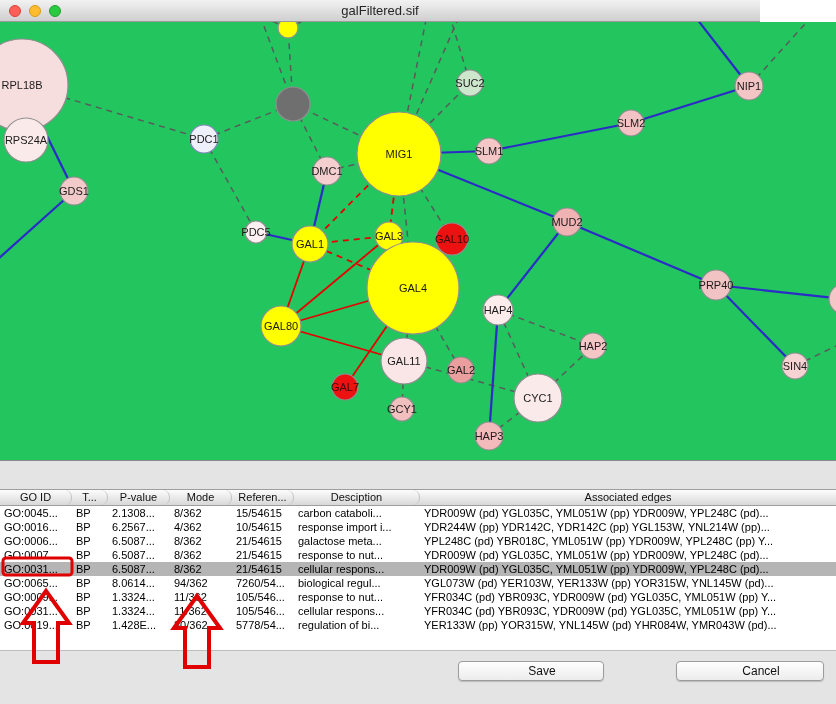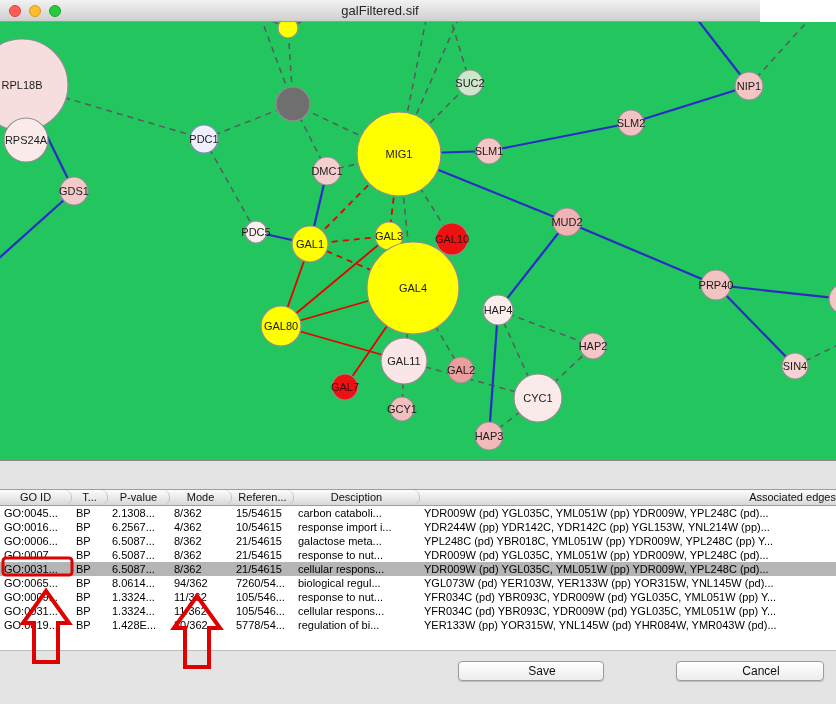--- a/index.html
+++ b/index.html
@@ -25,21 +25,21 @@
     background:linear-gradient(#f6f6f6,#dedede);border-bottom:1px solid #b4b4b4;box-sizing:border-box;}
   .title2{text-align:center;font-size:13px;line-height:20px;color:#787878;font-weight:700;}
   .lights2{position:absolute;left:9px;top:4px;display:flex;gap:8px;}
 
   .table{position:absolute;top:28px;left:0;width:836px;height:162px;background:#fff;
     border-top:1px solid #9e9e9e;border-bottom:1px solid #bdbdbd;box-sizing:border-box;}
   .thead{display:grid;grid-template-columns:72px 36px 62px 62px 62px 126px 1fr;height:16px;
     background:linear-gradient(#fdfdfd,#d8d8d8);border-bottom:1px solid #9e9e9e;box-sizing:border-box;}
   .th{font-size:11px;line-height:15px;text-align:center;color:#111;
     border-right:1px solid #c3c3c3;overflow:hidden;white-space:nowrap;border-radius:7px;}
-  .th:last-child{border-right:none;text-align:right;}
+  .th:last-child{border-right:none;}
   .trow{display:grid;grid-template-columns:72px 36px 62px 62px 62px 126px 1fr;height:14px;}
   .trow.sel{background:#b5b5b5;}
   .td{font-size:11px;line-height:14px;padding-left:4px;white-space:nowrap;overflow:hidden;color:#000;}
 
   .btn{position:absolute;height:20px;border:1px solid #9c9c9c;border-radius:4px;
     background:linear-gradient(#ffffff,#ececec);font-size:12px;font-family:inherit;color:#111;
     box-shadow:0 1px 1px rgba(0,0,0,0.18);padding-left:28px;}
   #save-btn{left:458px;top:200px;width:146px;}
   #cancel-btn{left:676px;top:200px;width:148px;}
 

